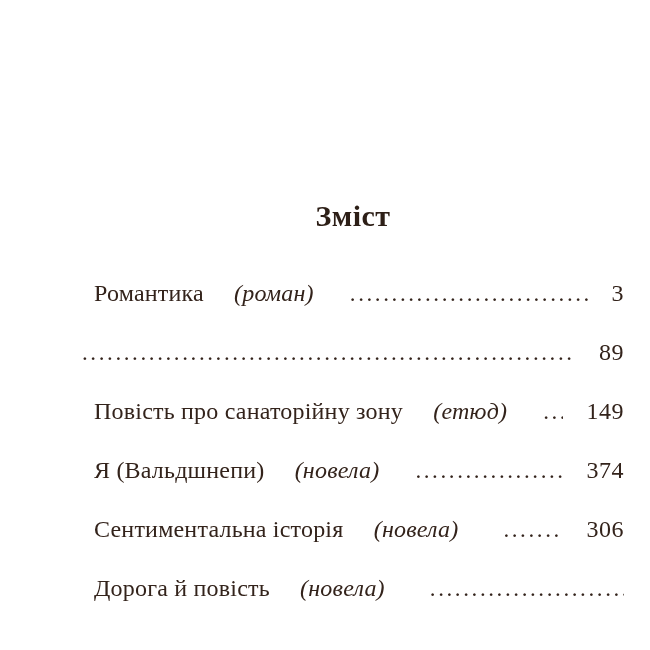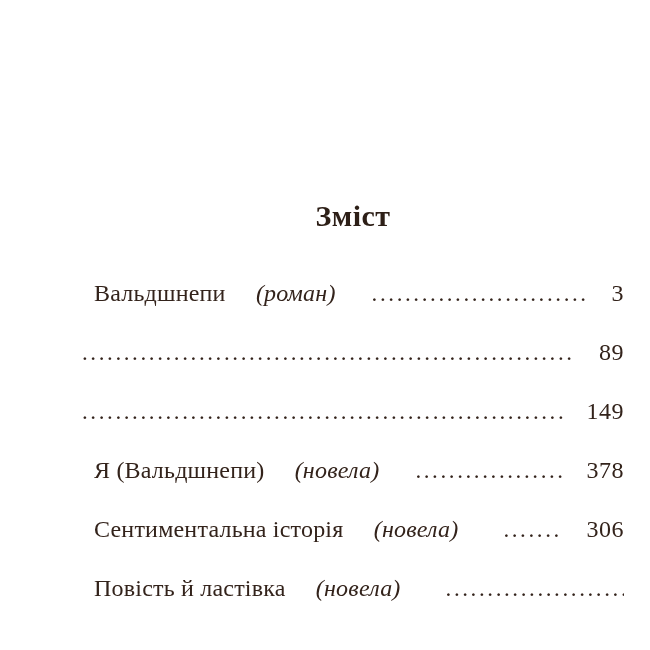--- a/index.html
+++ b/index.html
@@ -76,46 +76,47 @@
 </head>
 <body>
 
 <div class="page">
 
   <h1 class="toc-title">Зміст</h1>
 
   <div class="toc">
 
     <div class="toc-row">
-      <span class="entry-text"><span>Вальдшнепи</span> <span class="entry-genre">(роман)</span></span>
+      <span class="entry-text"><span>Романтика</span> <span class="entry-genre">(роман)</span></span>
       <span class="leader">................................................................................................</span>
       <span class="page-num">3</span>
     </div>
 
     <div class="toc-row">
       <span class="leader">................................................................................................</span>
       <span class="page-num">89</span>
     </div>
 
     <div class="toc-row">
+      <span class="entry-text"><span>Повість про санаторійну зону</span> <span class="entry-genre">(етюд)</span></span>
       <span class="leader">................................................................................................</span>
       <span class="page-num">149</span>
     </div>
 
     <div class="toc-row">
       <span class="entry-text"><span>Я (Вальдшнепи)</span> <span class="entry-genre">(новела)</span></span>
       <span class="leader">................................................................................................</span>
-      <span class="page-num">378</span>
+      <span class="page-num">374</span>
     </div>
 
     <div class="toc-row gap">
       <span class="entry-text"><span>Сентиментальна історія</span> <span class="entry-genre">(новела)</span></span>
       <span class="leader">................................................................................................</span>
       <span class="page-num">306</span>
     </div>
 
     <div class="toc-row gap">
-      <span class="entry-text"><span>Повість й ластівка</span> <span class="entry-genre">(новела)</span></span>
+      <span class="entry-text"><span>Дорога й повість</span> <span class="entry-genre">(новела)</span></span>
       <span class="leader">................................................................................................</span>
     </div>
 
   </div>
 </div>
 
 </body></html>

